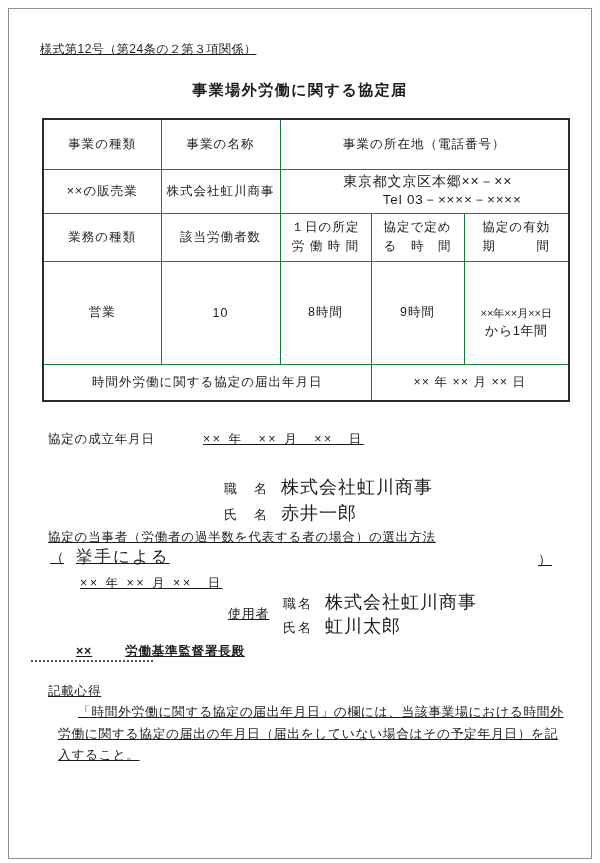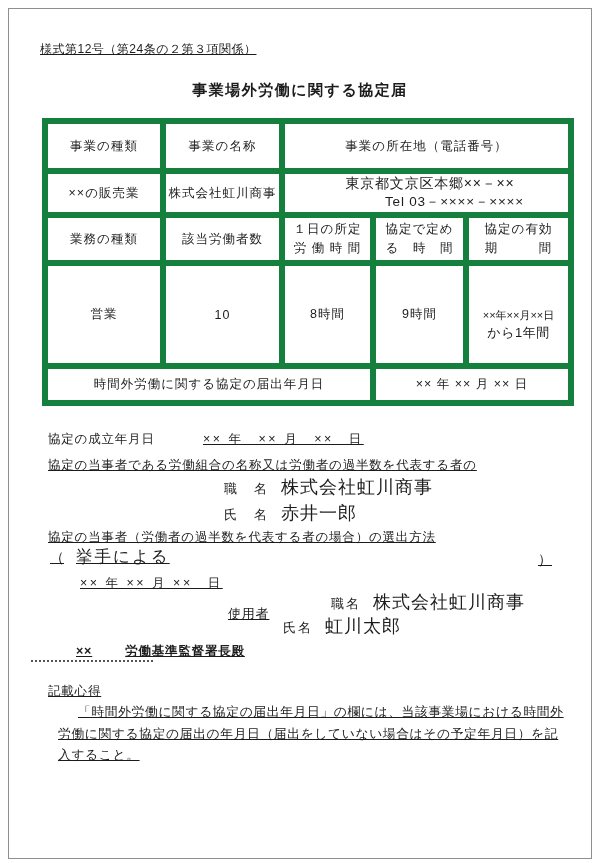--- a/index.html
+++ b/index.html
@@ -17,21 +17,21 @@
 
   .form-number { left:40px; top:41px; font-size:12px; letter-spacing:0.5px; }
   .doc-title { left:0; right:0; top:81px; text-align:center; font-size:15px; letter-spacing:1.5px; font-weight:bold; white-space:nowrap; position:absolute; }
 
   table.main {
     position:absolute; left:42px; top:118px;
     border-collapse:collapse; table-layout:fixed;
     border:2px solid #2b2b2b;
   }
   table.main td {
-    border:6px solid #15803d; padding:0; text-align:center; vertical-align:middle;
+    border:1px solid #15803d; padding:0; text-align:center; vertical-align:middle;
     font-size:12.5px; letter-spacing:1px; color:#1c1c1c;
   }
   tr.r1 { height:50px; } tr.r2 { height:44px; } tr.r3 { height:48px; }
   tr.r4 { height:103px; } tr.r5 { height:37px; }
   td.big { font-size:17px; letter-spacing:1px; }
   td.addr { text-align:left; }
   .addr-l1 { font-size:14px; letter-spacing:0.8px; padding-left:7px; }
   .addr-l2 { font-size:13.5px; letter-spacing:0.8px; padding-left:56px; }
   .hdr2 div { line-height:1.55; }
   .valid-l1 { font-size:11px; letter-spacing:0; line-height:1.5;margin-top:20px; }
@@ -111,40 +111,39 @@
       <td colspan="3" class="foot-label">時間外労働に関する協定の届出年月日</td>
       <td colspan="2" class="foot-value">×× 年 ×× 月 ×× 日</td>
     </tr>
   </tbody>
     </table>
 
   <div class="abs body-text" style="left:48px; top:431px;">
     <span class="inline-label">協定の成立年月日</span><span class="date-text">×× 年　×× 月　××　日</span>
   </div>
 
-  <div class="abs body-text" style="left:48px; top:457px;">協定の当事者である労働組合の名称又は労働者の過半数を代表する者の</div>
 
   <div class="sig" style="left:224px; top:475px;">
     <span class="lab">職　名</span>
     <span class="val">株式会社虹川商事</span>
   </div>
   <div class="sig" style="left:224px; top:501px;">
     <span class="lab">氏　名</span>
     <span class="val">赤井一郎</span>
   </div>
 
   <div class="abs body-text" style="left:48px; top:529px;">協定の当事者（労働者の過半数を代表する者の場合）の選出方法</div>
   <div class="abs paren" style="left:50px; top:549px;">（</div>
   <div class="abs sel-value" style="left:76px; top:546px;">挙手による</div>
   <div class="abs paren" style="left:538px; top:551px;">）</div>
 
   <div class="abs date-text" style="left:80px; top:575px;">×× 年 ×× 月 ××　日</div>
 
   <div class="abs body-text" style="left:228px; top:605px; font-size:13px;">使用者</div>
-  <div class="sig" style="left:283px; top:590px;margin-left:48px;">
+  <div class="sig" style="left:283px; top:590px;">
     <span class="lab">職名</span>
     <span class="val">株式会社虹川商事</span>
   </div>
   <div class="sig" style="left:283px; top:614px;">
     <span class="lab">氏名</span>
     <span class="val">虹川太郎</span>
   </div>
 
   <div class="abs body-text" style="left:76px; top:643px; font-weight:bold;">
     <span>××</span><span style="display:inline-block; width:33px;"></span><span>労働基準監督署長殿</span>

